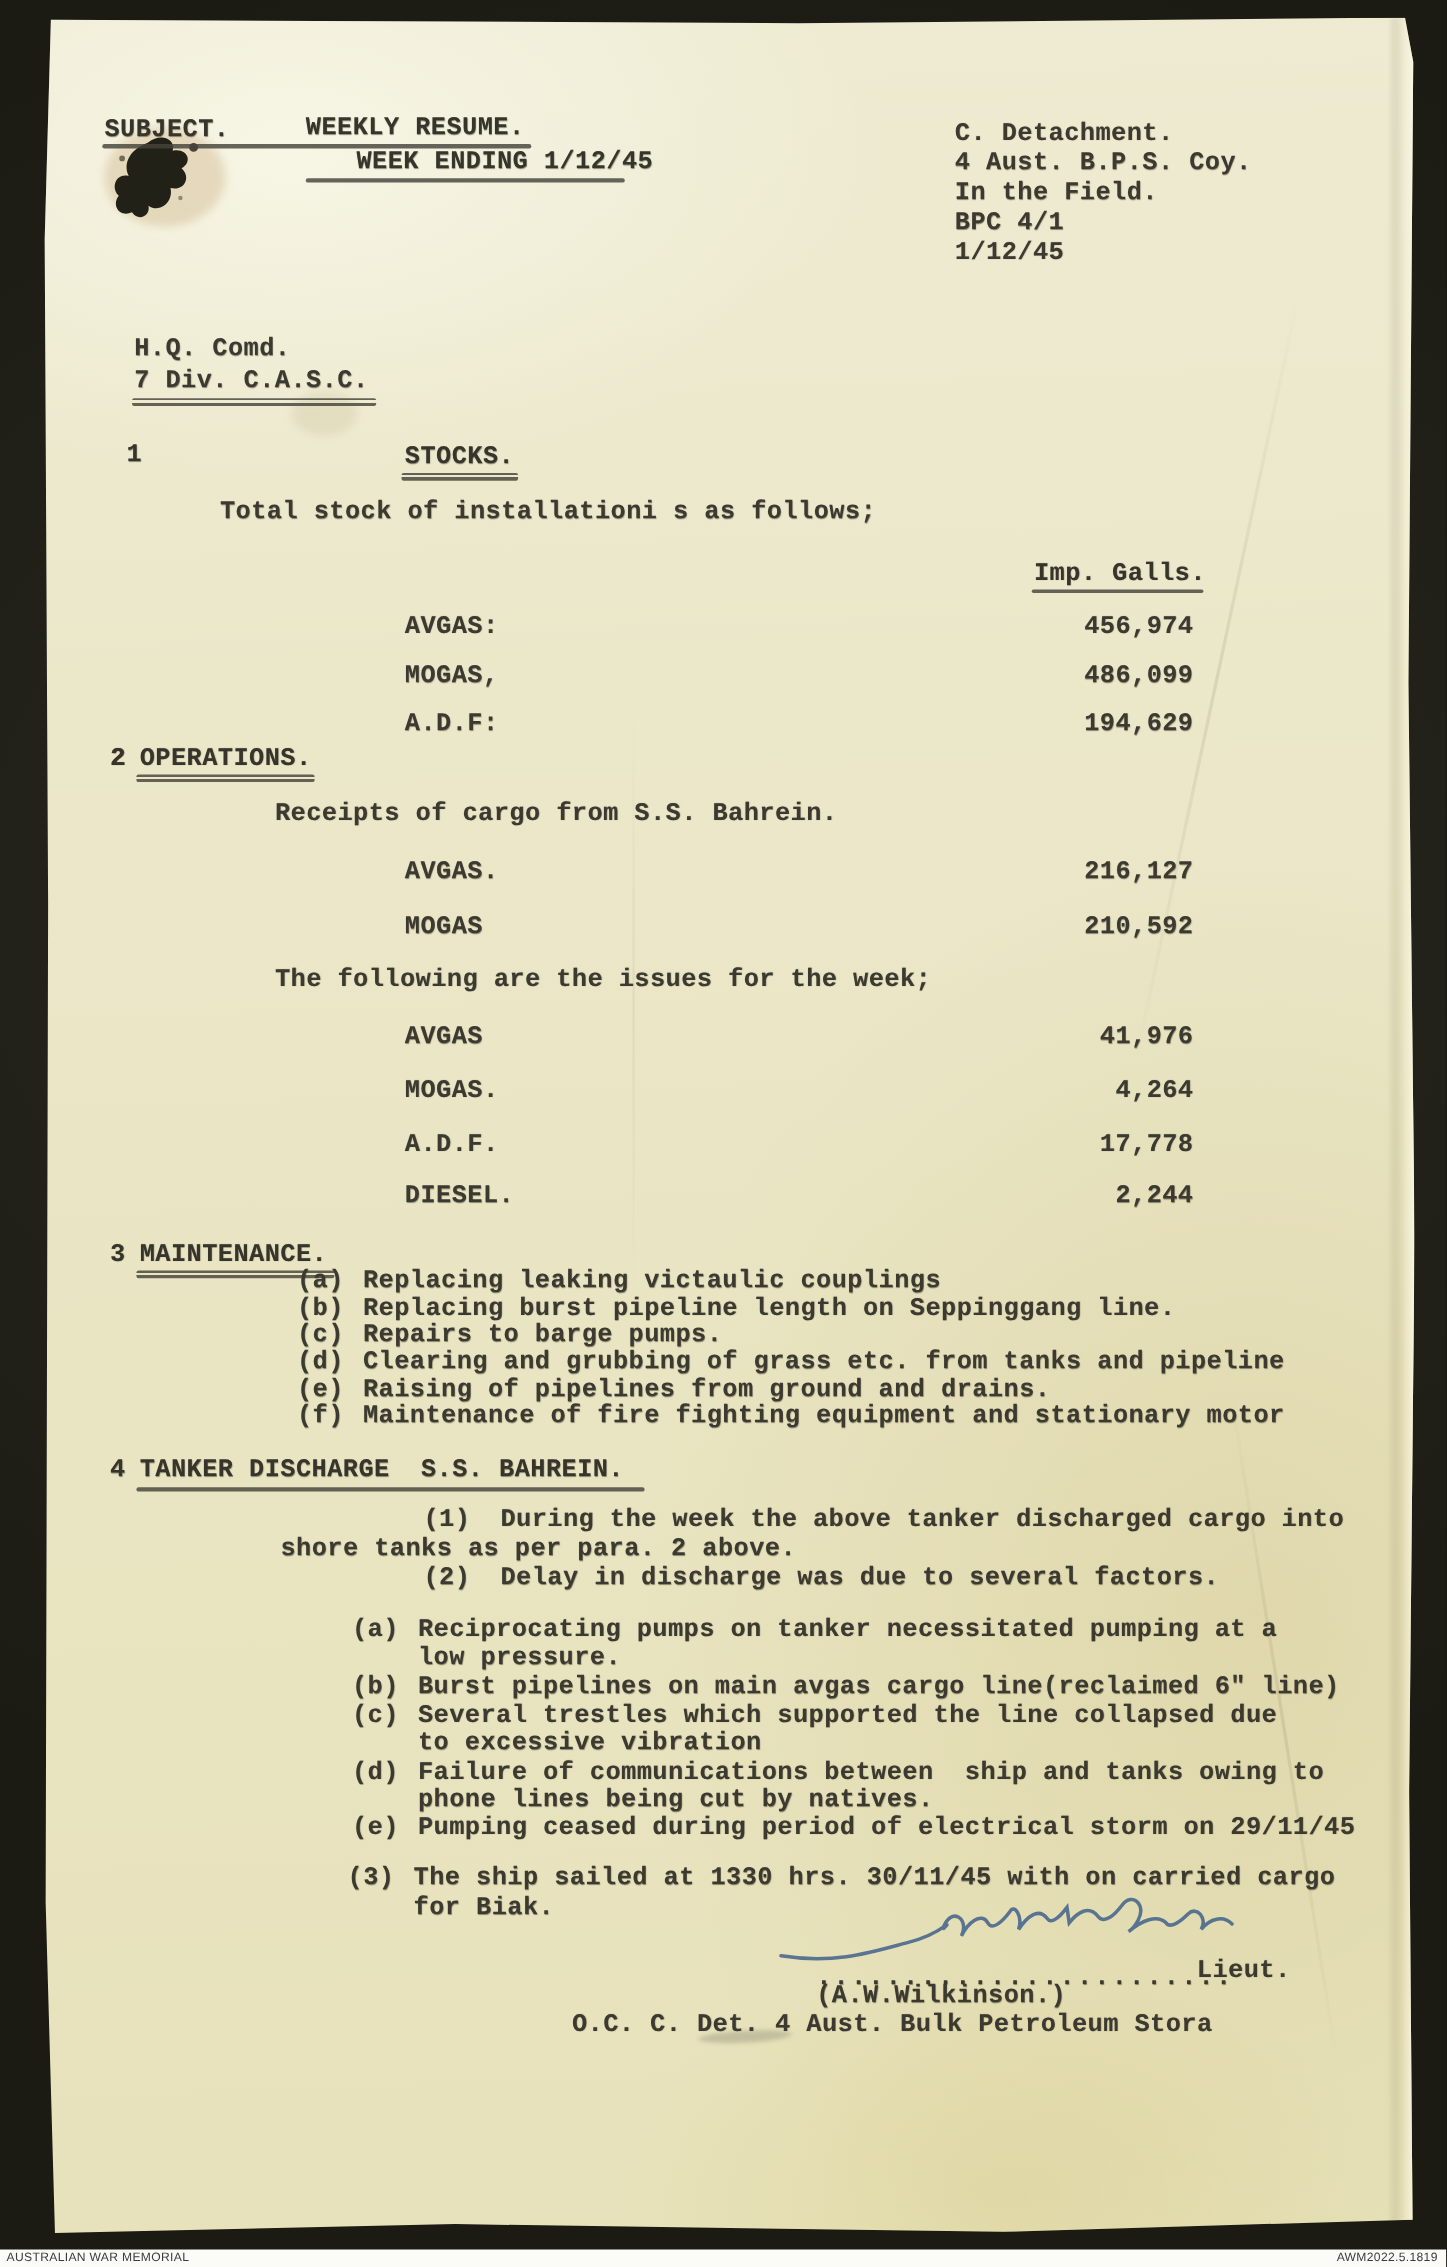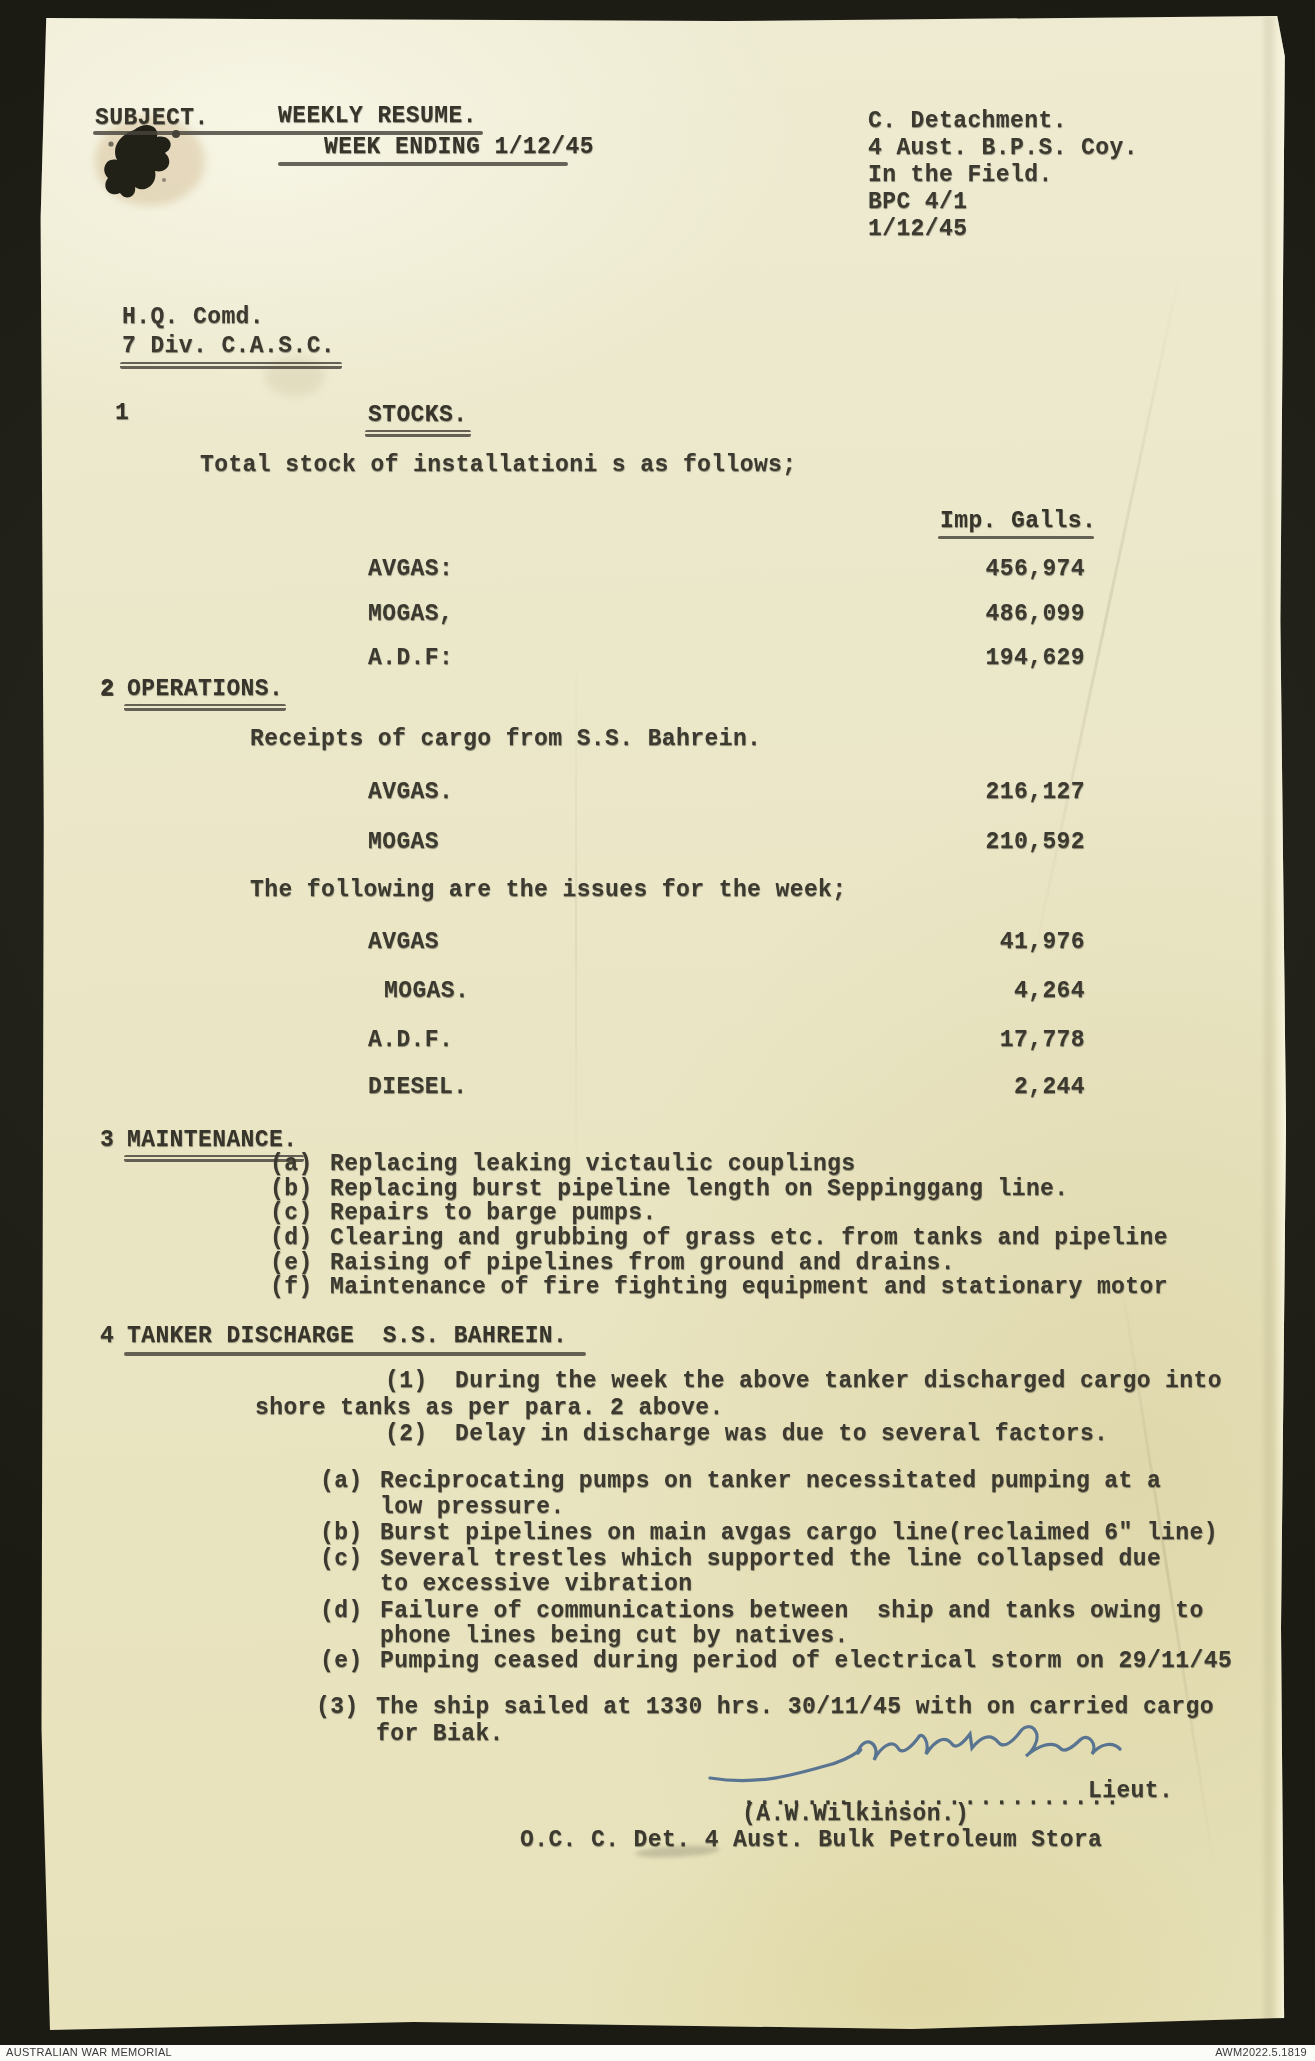--- a/index.html
+++ b/index.html
@@ -95,21 +95,21 @@
 
     <span class="tw" style="left:210px;top:710px;">Receipts of cargo from S.S. Bahrein.</span>
     <span class="tw" style="left:328px;top:763px;">AVGAS.</span>
     <span class="tw val" style="top:763px;">216,127</span>
     <span class="tw" style="left:328px;top:813px;">MOGAS</span>
     <span class="tw val" style="top:813px;">210,592</span>
 
     <span class="tw" style="left:210px;top:861px;">The following are the issues for the week;</span>
     <span class="tw" style="left:328px;top:913px;">AVGAS</span>
     <span class="tw val" style="top:913px;">41,976</span>
-    <span class="tw" style="left:344px;top:962px;">MOGAS.</span>
+    <span class="tw" style="left:328px;top:962px;">MOGAS.</span>
     <span class="tw val" style="top:962px;">4,264</span>
     <span class="tw" style="left:328px;top:1011px;">A.D.F.</span>
     <span class="tw val" style="top:1011px;">17,778</span>
     <span class="tw" style="left:328px;top:1058px;">DIESEL.</span>
     <span class="tw val" style="top:1058px;">2,244</span>
 
     <span class="tw hd" style="left:60px;top:1111px;">3</span>
     <span class="tw hd" style="left:87px;top:1111px;">MAINTENANCE.</span>
     <div class="rule dbl" style="left:84px;top:1139px;width:180px;"></div>
 

